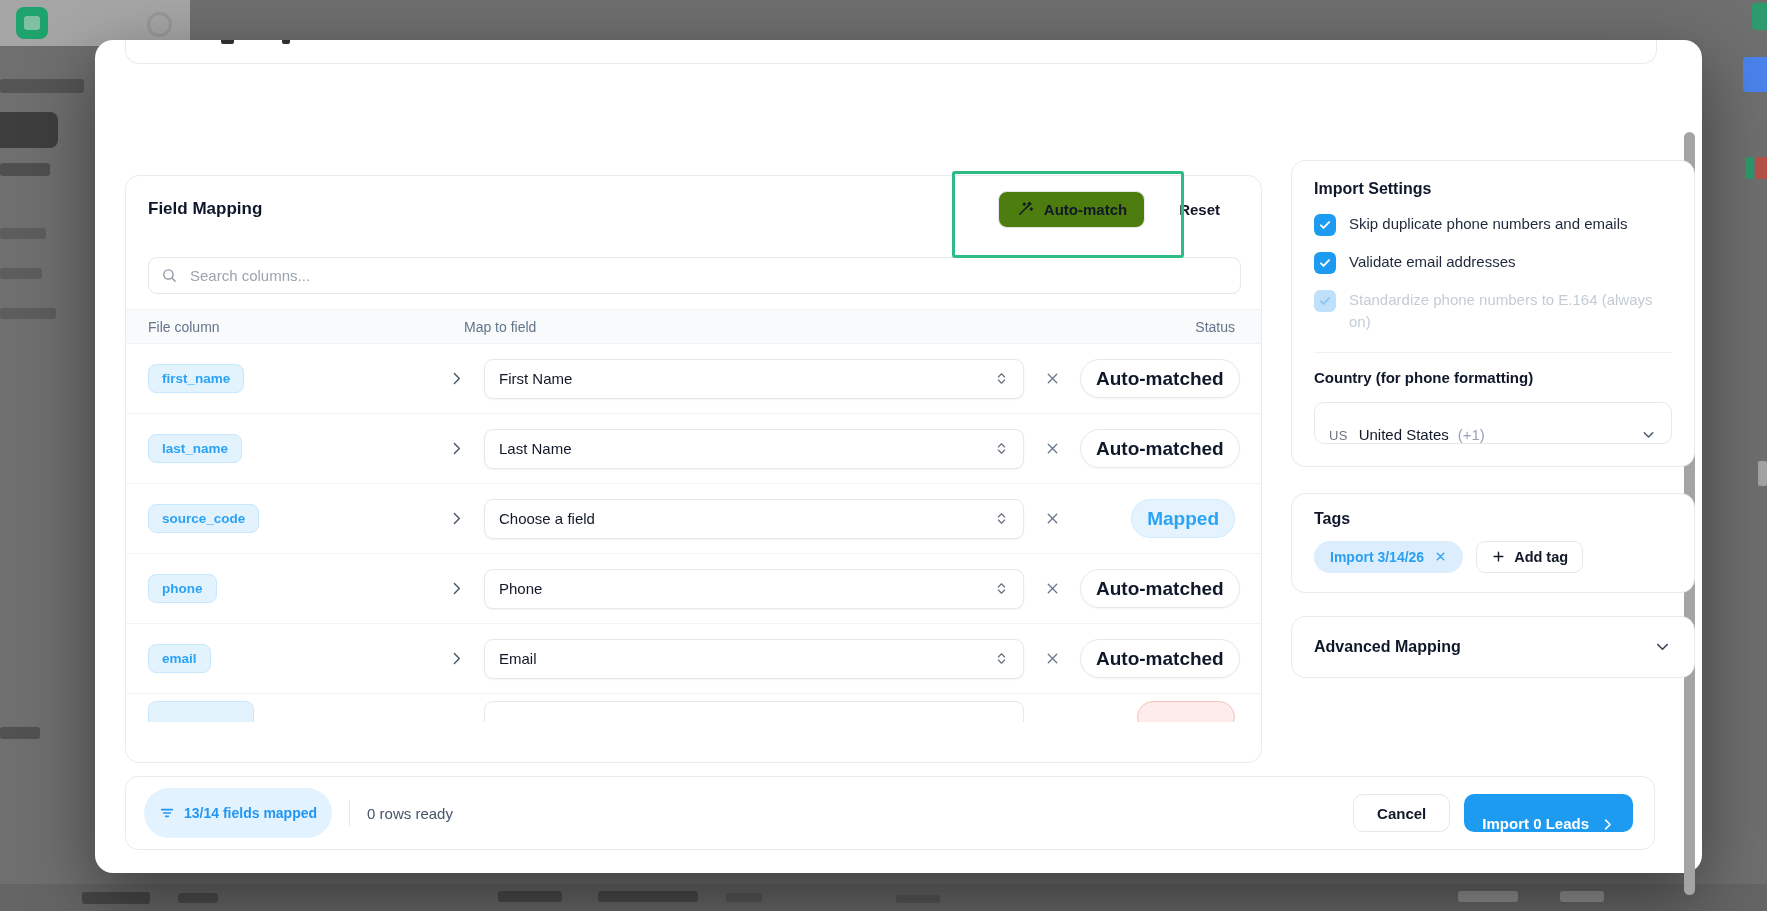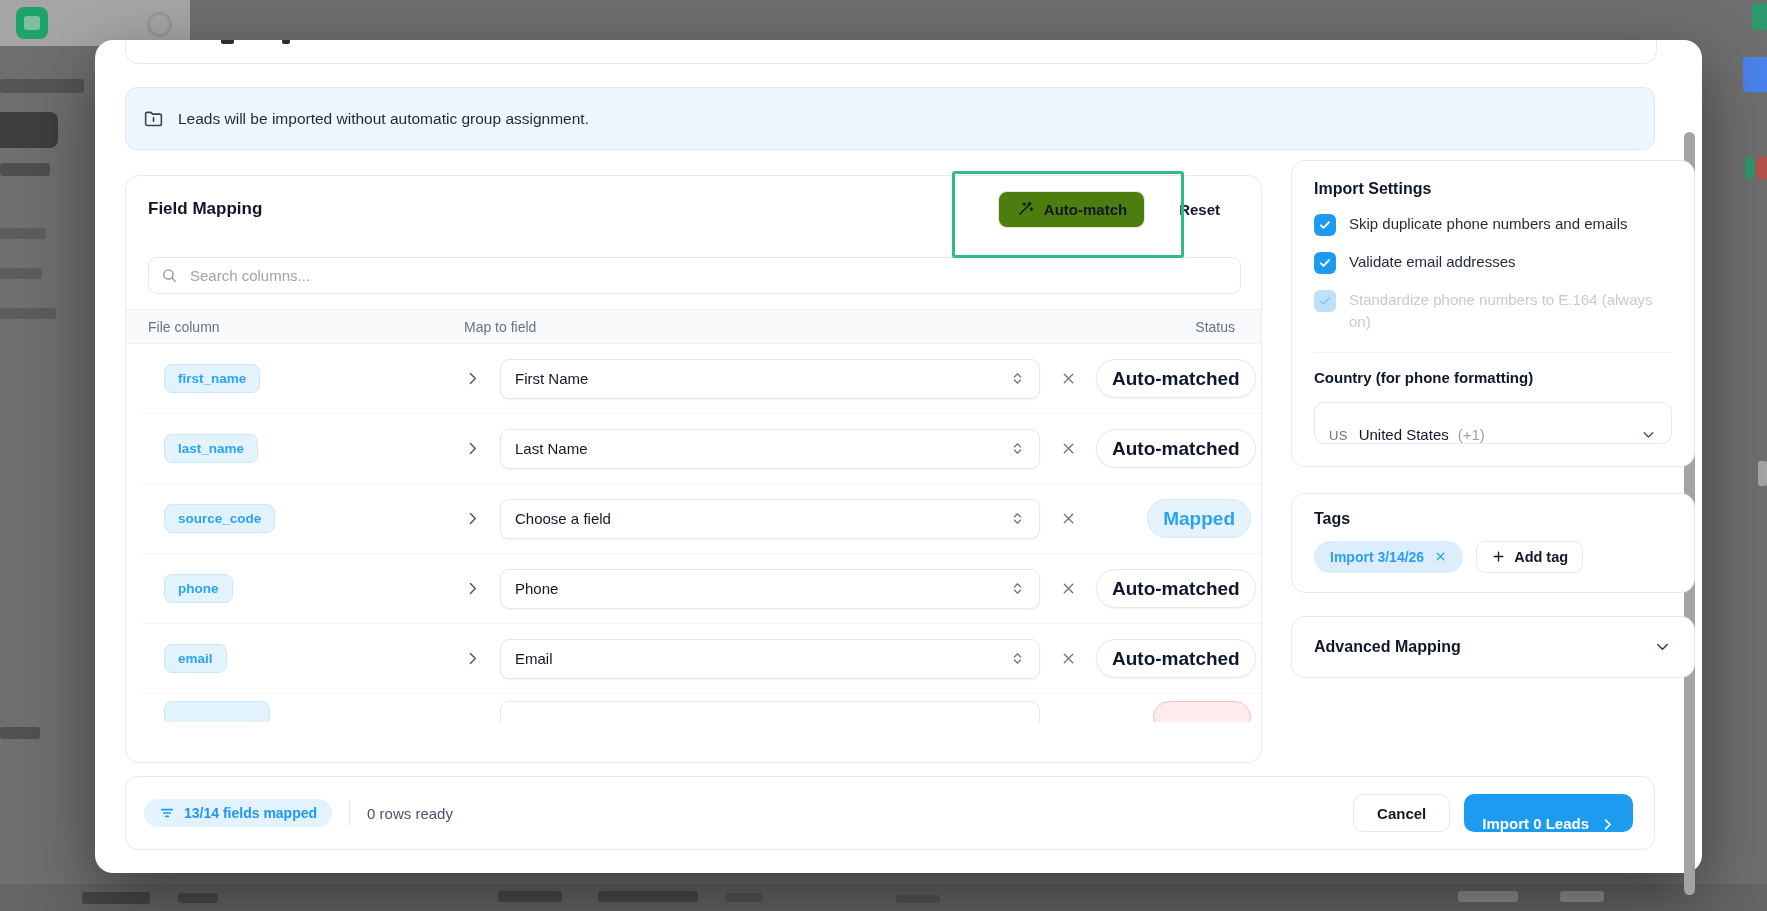--- a/index.html
+++ b/index.html
@@ -27,21 +27,21 @@
   .reset-btn{font-size:15px;font-weight:600;color:#111827;background:none;border:none;cursor:pointer;}
   .search-wrap{position:absolute;left:22px;top:81px;width:1093px;height:37px;border:1px solid #e5e7eb;border-radius:9px;
                display:flex;align-items:center;gap:10px;padding:0 12px;box-sizing:border-box;background:#fff;}
   .search-wrap input{border:none;outline:none;flex:1;font-size:15px;color:#111827;font-family:inherit;background:transparent;}
   .search-wrap input::placeholder{color:#9aa3b0;}
   .tgrid{display:grid;grid-template-columns:300px 36px 540px 56px 1fr;align-items:center;
          padding:0 26px 0 22px;box-sizing:border-box;}
   .table-head{position:absolute;left:0;top:133px;width:100%;height:35px;background:#f8fafc;
               border-top:1px solid #eef1f5;border-bottom:1px solid #eef1f5;font-size:14px;color:#64748b;}
   .th-status{grid-column:5;text-align:right;}
-  .rowswrap{position:absolute;left:16px;top:168px;width:100%;}
+  .rowswrap{position:absolute;left:0;top:168px;width:100%;}
   .map-row{height:70px;border-bottom:1px solid #f1f5f9;}
   .pill{justify-self:start;font-size:13.5px;font-weight:700;color:#2ba3f5;background:#e3f3fe;
         border:1px solid #c9e8fd;border-radius:8px;padding:6px 13px;}
   .chev-cell{justify-self:start;color:#475569;display:flex;}
   .select-box{height:38px;border:1px solid #e5e7eb;border-radius:9px;background:#fff;display:flex;align-items:center;
               justify-content:space-between;padding:0 14px;font-size:15px;color:#111827;cursor:pointer;
               box-shadow:0 1px 2px rgba(16,24,40,.05);}
   .x-btn{justify-self:center;background:none;border:none;color:#64748b;display:flex;cursor:pointer;padding:4px;}
   .status-cell{justify-self:end;}
   .badge{font-size:19px;font-weight:700;border-radius:999px;padding:8px 15px;white-space:nowrap;text-align:center;}
@@ -76,21 +76,21 @@
   .tag-pill{display:flex;align-items:center;gap:10px;height:32px;padding:0 16px;background:#dceefd;border-radius:999px;
             font-size:14px;font-weight:700;color:#2b9ff0;}
   .tag-x{background:none;border:none;color:#2b9ff0;display:flex;cursor:pointer;padding:0;}
   .addtag-btn{display:flex;align-items:center;gap:8px;height:32px;padding:0 14px;border:1px solid #e5e7eb;border-radius:9px;
               background:#fff;font-size:14.5px;font-weight:600;color:#111827;cursor:pointer;}
   .adv-card{margin-top:23px;height:62px;display:flex;align-items:center;justify-content:space-between;padding:0 22px;cursor:pointer;}
   
   .bottom-bar{position:absolute;left:30px;top:736px;width:1530px;height:74px;border:1px solid #e7eaee;border-radius:13px;
               display:flex;align-items:center;justify-content:space-between;padding:0 21px 0 18px;box-sizing:border-box;background:#fff;}
   .bb-left{display:flex;align-items:center;gap:17px;}
-  .fields-badge{display:flex;align-items:center;gap:9px;height:28px;padding:0 15px;background:#e2f2fe;border-radius:999px;
+  .fields-badge{display:flex;align-items:center;gap:9px;height:50px;padding:0 15px;background:#e2f2fe;border-radius:999px;
                 color:#2196f3;font-weight:700;font-size:14px;}
   .vdiv{width:1px;height:26px;background:#e5e7eb;}
   .rows-ready{font-size:15px;color:#475569;}
   .bb-right{display:flex;align-items:center;gap:14px;}
   .cancel-btn{height:38px;padding:0 23px;border:1px solid #e5e7eb;border-radius:10px;background:#fff;font-size:15px;
               font-weight:600;color:#111827;cursor:pointer;}
   .import-btn{height:38px;padding:0 18px;border:none;border-radius:10px;background:#1d9bf0;color:#fff;font-size:15px;
               font-weight:700;display:flex;align-items:flex-end;gap:11px;cursor:pointer;}
   
   .annotate{position:absolute;left:952px;top:171px;width:226px;height:81px;border:3px solid #2ebc85;border-radius:3px;z-index:50;}
@@ -129,29 +129,20 @@
 
   <div class="modal">
 
     <div class="scroll-thumb"></div>
 
     <div class="partial-card">
       <div class="dash" style="left:95px;top:-4px;width:13px;height:8px;"></div>
       <div class="dash" style="left:156px;top:-3px;width:8px;height:7px;"></div>
     </div>
 
-    <div class="banner">
-      <span style="display:flex;">
-        <svg width="21" height="21" viewBox="0 0 24 24" fill="none" stroke="#374151" stroke-width="1.8" stroke-linecap="round" stroke-linejoin="round">
-          <path d="M3 7a2 2 0 0 1 2-2h4l2 2h8a2 2 0 0 1 2 2v9a2 2 0 0 1-2 2H5a2 2 0 0 1-2-2z"></path>
-          <path d="M12 11v4"></path>
-        </svg>
-      </span>
-      <span>Leads will be imported without automatic group assignment.</span>
-    </div>
 
     <div class="fm-card">
       <div class="fm-header">
         <div class="fm-title">Field Mapping</div>
         <div class="hdr-right">
           <button class="automatch-btn">
             <span style="display:flex;">
               <svg width="18" height="18" viewBox="0 0 24 24" fill="none" stroke="#111827" stroke-width="2" stroke-linecap="round">
                 <path d="M5 19 L13 11"></path>
                   <path d="M13 11 l3.5-3.5"></path>

